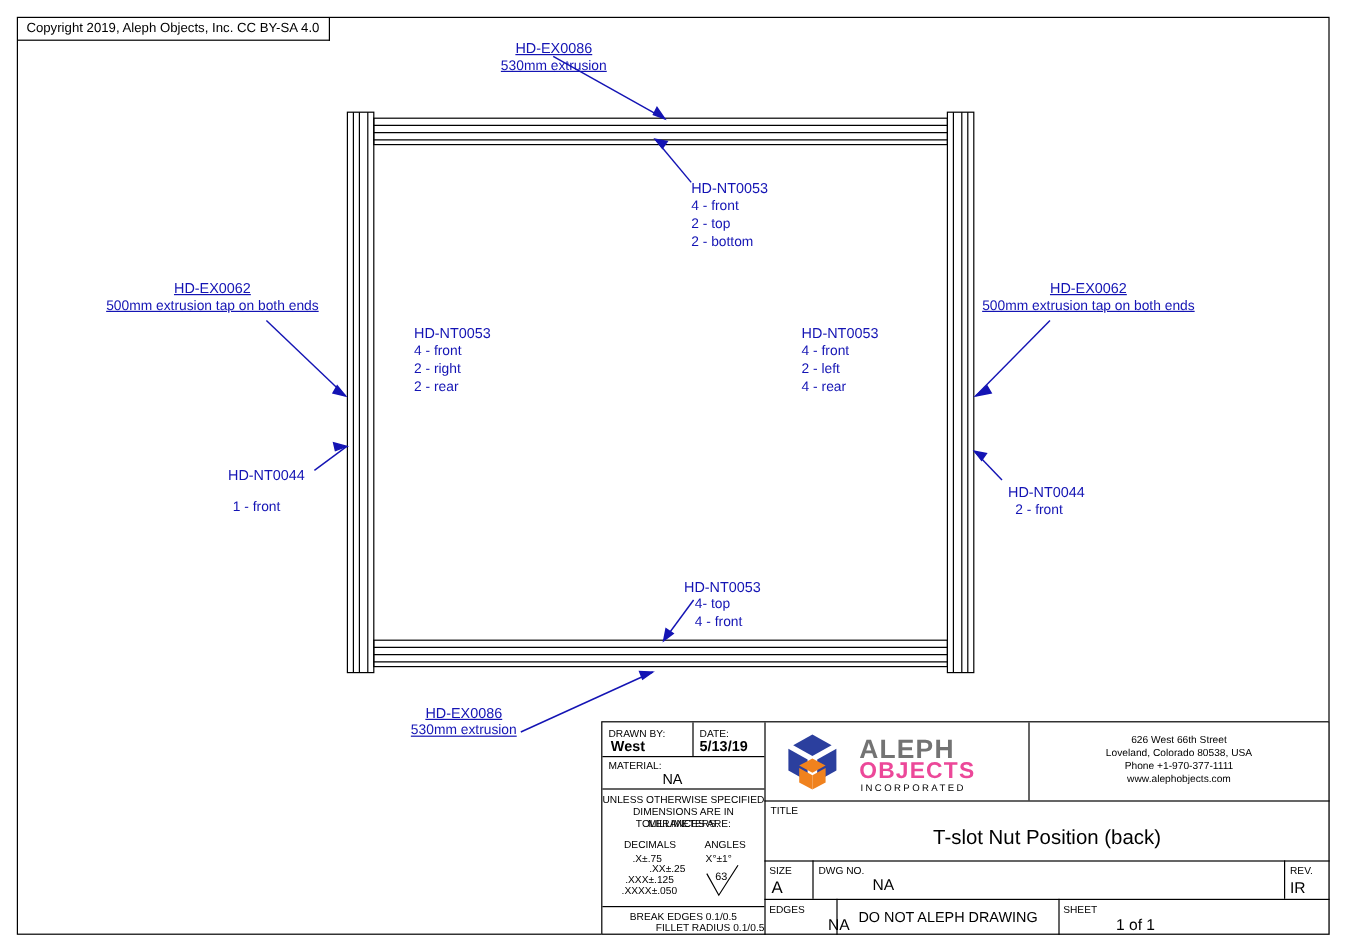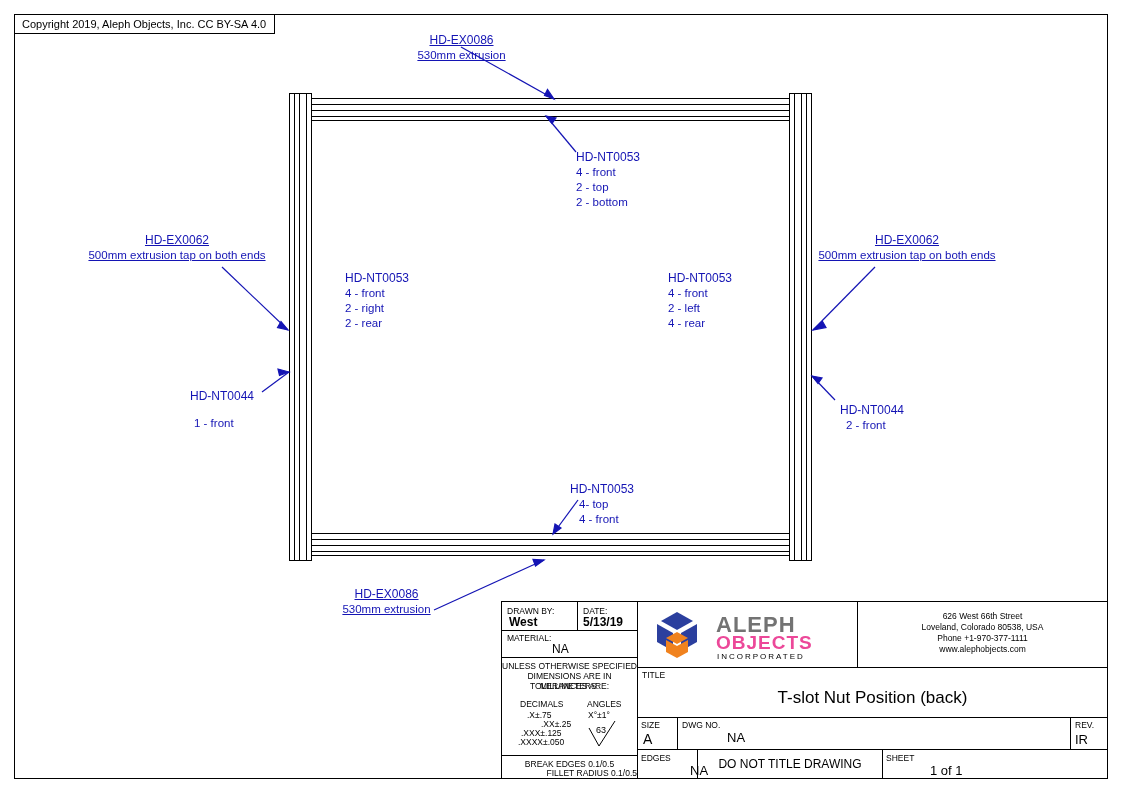--- a/index.html
+++ b/index.html
@@ -211,18 +211,18 @@
 
     <div class="t tsm" style="left:139px;top:118px;">SIZE</div>
     <div class="t tmd" style="left:141px;top:129px;font-size:14px;">A</div>
     <div class="t tsm" style="left:180px;top:118px;">DWG NO.</div>
     <div class="t tmd" style="left:225px;top:128px;font-size:13px;">NA</div>
     <div class="t tsm" style="left:573px;top:118px;">REV.</div>
     <div class="t tmd" style="left:573px;top:130px;font-size:13px;">IR</div>
 
     <div class="t tsm" style="left:139px;top:151px;">EDGES</div>
     <div class="t tmd" style="left:188px;top:161px;font-size:13px;">NA</div>
-    <div class="t" style="left:196px;top:155px;width:184px;text-align:center;font-size:12px;">DO NOT TITLE DRAWING</div>
+    <div class="t" style="left:196px;top:155px;width:184px;text-align:center;font-size:12px;">DO NOT ALEPH DRAWING</div>
     <div class="t tsm" style="left:384px;top:151px;">SHEET</div>
     <div class="t tmd" style="left:428px;top:161px;font-size:13px;">1 of 1</div>
   </div>
 
 </div>
 
 </body></html>

